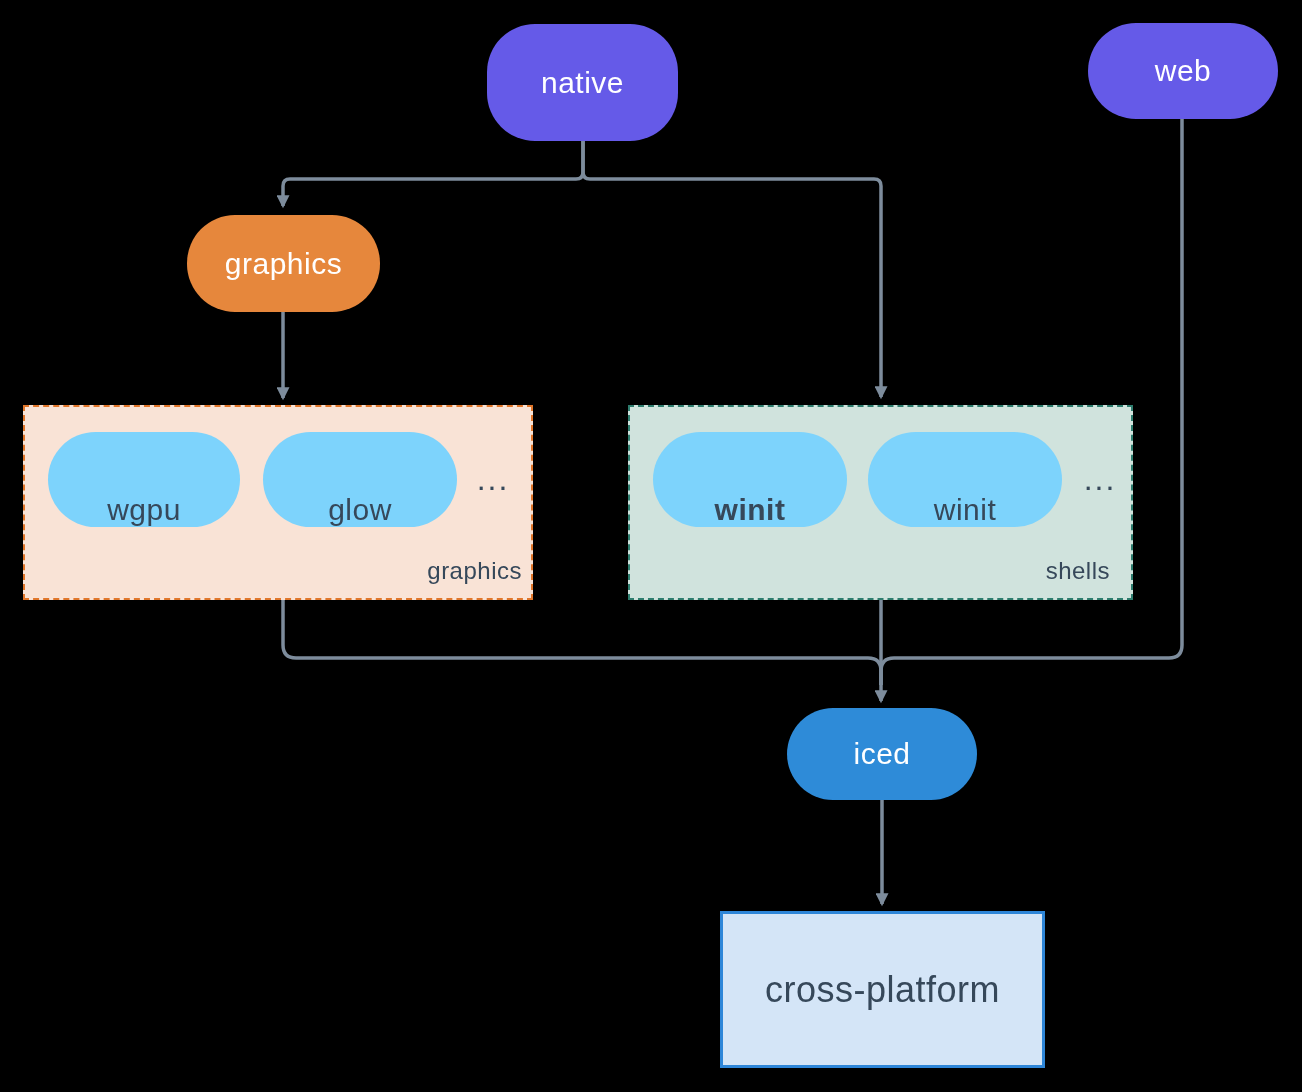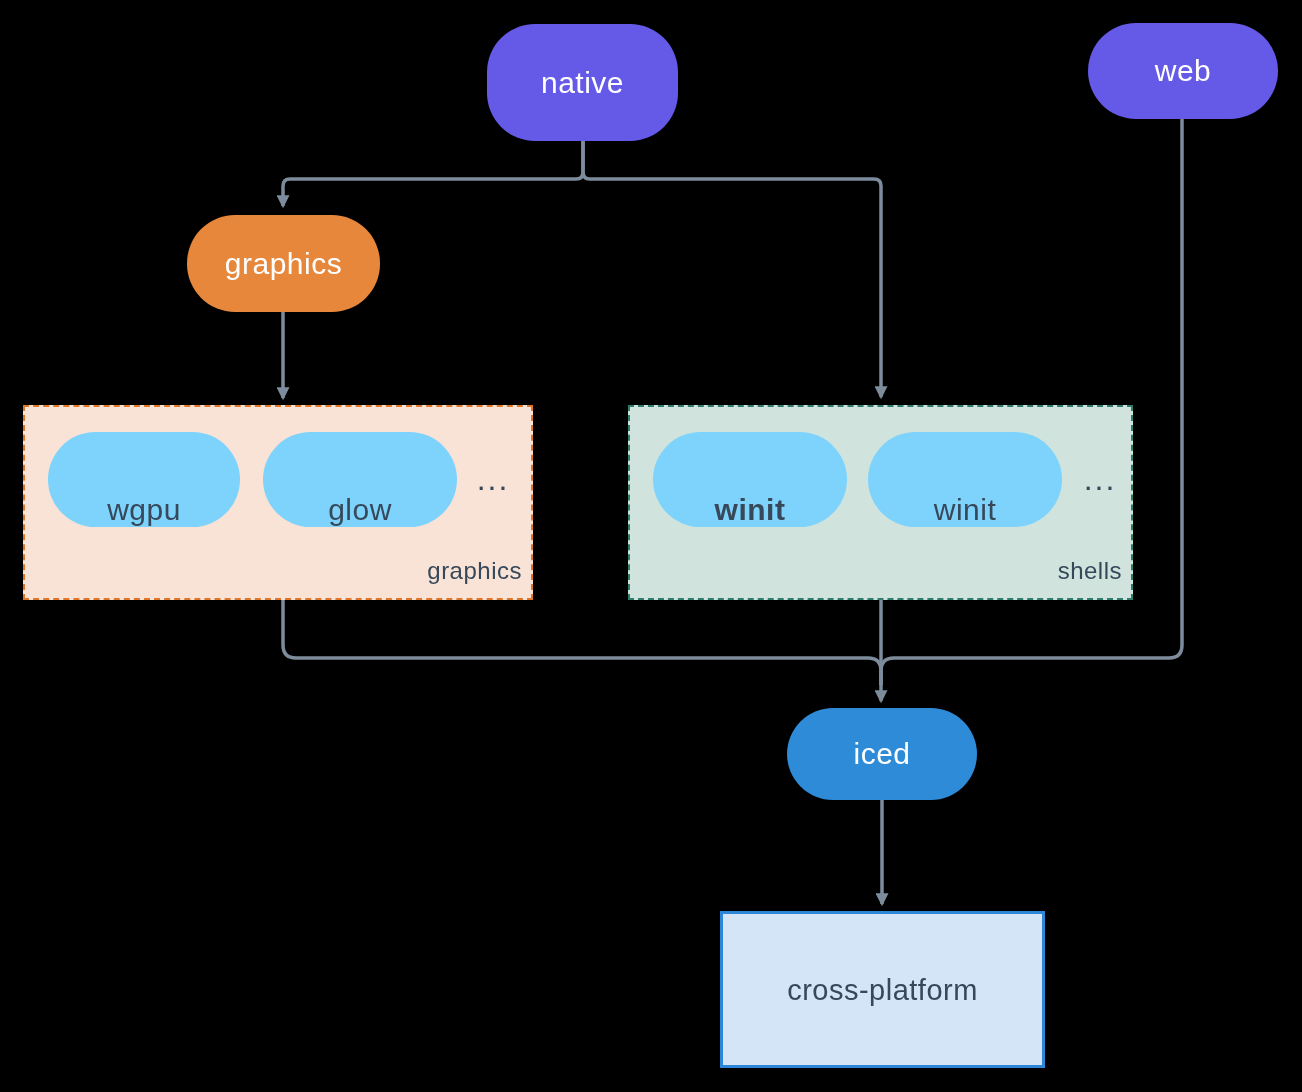--- a/index.html
+++ b/index.html
@@ -65,27 +65,27 @@
     color: var(--dark_text); font-size: 32px; letter-spacing: 2px;
   }
   .ellipsis-renderers { left: 467px; }
   .ellipsis-shells    { left: 1074px; }
 
   .group-label {
     position: absolute; top: 557px;
     color: var(--dark_text); font-size: 24px; letter-spacing: 0.5px;
   }
   .group-label-renderers { right: 780px; }
-  .group-label-shells    { right: 180px; }
+  .group-label-shells    { right: 192px; }
 
   .app-box {
     position: absolute; left: 720px; top: 911px; width: 325px; height: 157px;
     background: var(--app_bg); border: 3px solid var(--app_border);
     display: flex; flex-direction: column; align-items: center; justify-content: center;
-    color: var(--dark_text); font-size: 29px; line-height: 46px; letter-spacing: 0.5px; text-align: center;
+    color: var(--dark_text); font-size: 36px; line-height: 46px; letter-spacing: 0.5px; text-align: center;
   }
 </style>
 </head>
 <body>
 
 <div class="canvas">
 
   <svg class="edges" width="1302" height="1092" viewBox="0 0 1302 1092" xmlns="http://www.w3.org/2000/svg">
     <defs>
       <marker id="arrow" viewBox="0 0 12 12" markerWidth="15" markerHeight="13" refX="10" refY="6" orient="auto" markerUnits="userSpaceOnUse">

